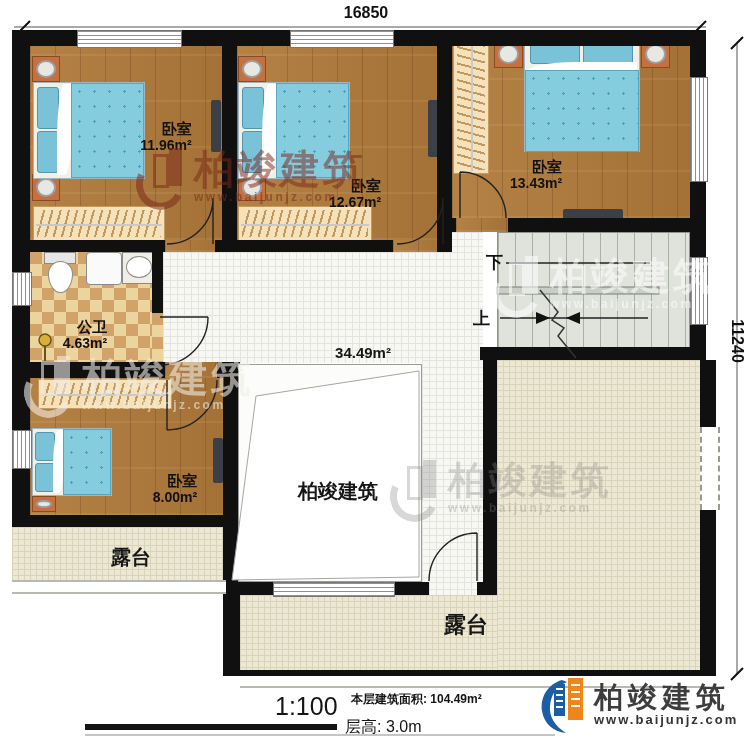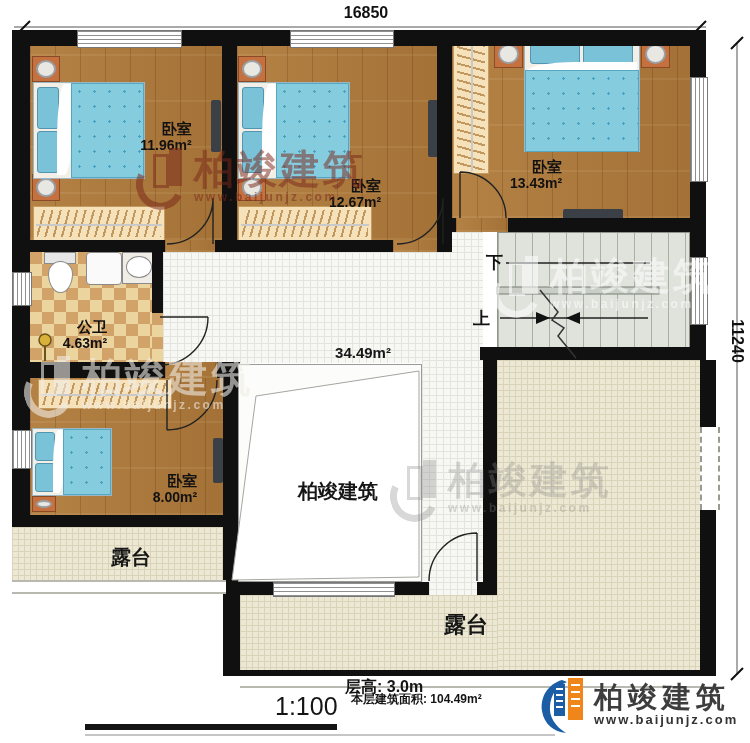--- a/index.html
+++ b/index.html
@@ -57,21 +57,21 @@
   .wm-icon .sw{position:absolute;left:0;top:12px;width:34px;height:36px;border:7px solid currentColor;
         border-top-color:transparent;border-right-color:transparent;border-radius:50%;transform:rotate(-18deg);}
   .wm-icon .b1{position:absolute;left:17px;top:6px;width:10px;height:28px;border:3px solid currentColor;}
   .wm-icon .b2{position:absolute;left:33px;top:0;width:13px;height:38px;background:currentColor;}
   .wm-text .bigtxt{font-weight:bold;letter-spacing:3px;line-height:1.05;}
   .wm-text .urltxt{font-weight:bold;font-size:12px;letter-spacing:2.5px;}
   
   .ft-title{position:absolute;left:85px;top:680px;font-size:34px;font-weight:bold;color:#141414;letter-spacing:1px;}
   .ft-scale{position:absolute;left:275px;top:692px;font-size:25px;color:#141414;}
   .ft-line1{position:absolute;left:351px;top:691px;font-size:12px;font-weight:bold;color:#141414;}
-  .ft-line2{position:absolute;left:345px;top:677px;font-size:16px;font-weight:bold;color:#141414;}
+  .ft-line2{position:absolute;left:345px;top:717px;font-size:16px;font-weight:normal;color:#141414;}
   .ft-brand-name{font-size:29px;font-weight:bold;color:#3d3d3d;letter-spacing:5px;line-height:1;}
   .ft-brand-url{font-size:13px;font-weight:bold;color:#333;letter-spacing:2px;}
   .dim-lbl{position:absolute;font-size:16px;font-weight:bold;color:#111;text-align:center;}
 </style>
 </head>
 <body>
 
 <div class="canvas">
 
   <div class="wood" style="left:30px;top:46px;width:192px;height:194px;"></div>

